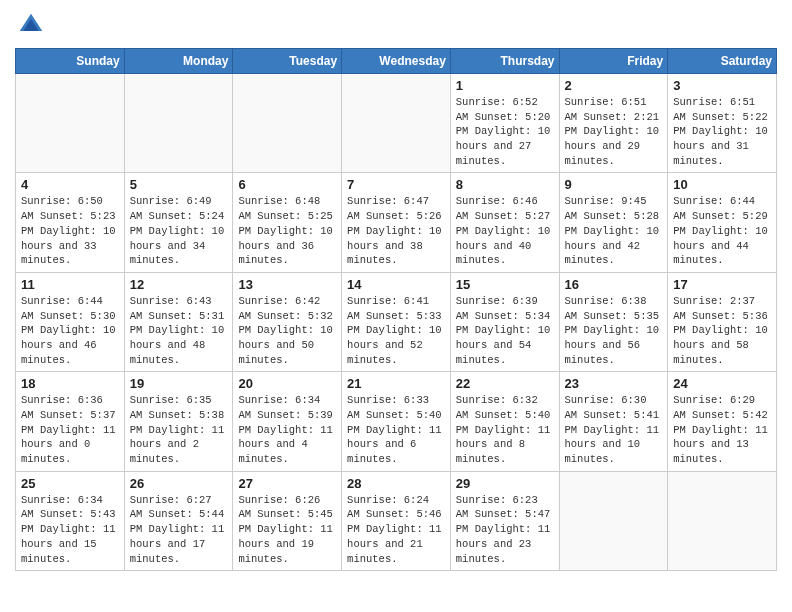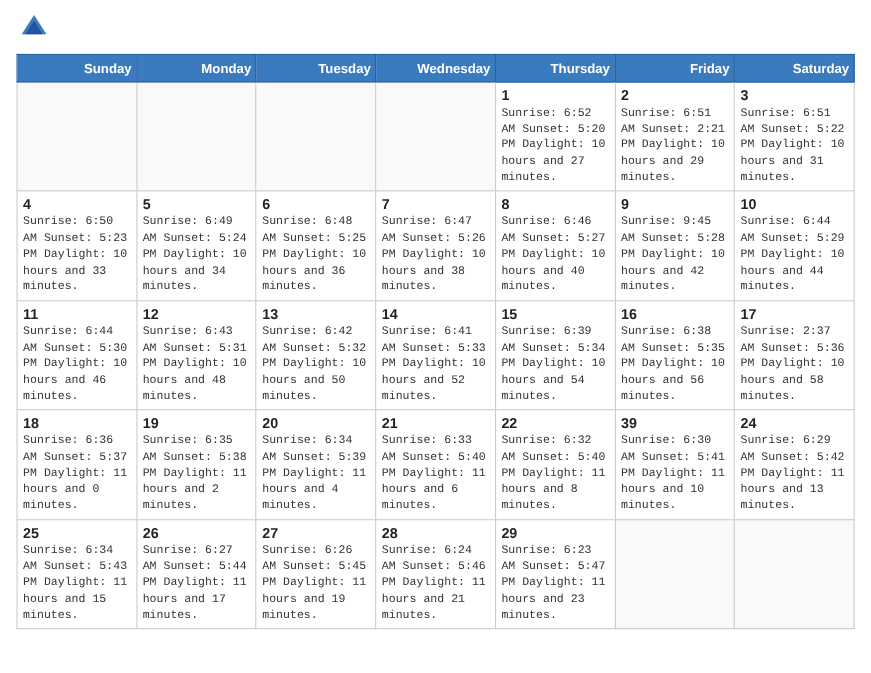--- a/index.html
+++ b/index.html
@@ -310,21 +310,21 @@
         <td>
           <div class="cell-content">
             <div class="day-number">22</div>
             <div class="cell-info">Sunrise: 6:32 AM
 Sunset: 5:40 PM
 Daylight: 11 hours and 8 minutes.</div>
           </div>
         </td>
         <td>
           <div class="cell-content">
-            <div class="day-number">39</div>
+            <div class="day-number">23</div>
             <div class="cell-info">Sunrise: 6:30 AM
 Sunset: 5:41 PM
 Daylight: 11 hours and 10 minutes.</div>
           </div>
         </td>
         <td>
           <div class="cell-content">
             <div class="day-number">24</div>
             <div class="cell-info">Sunrise: 6:29 AM
 Sunset: 5:42 PM

